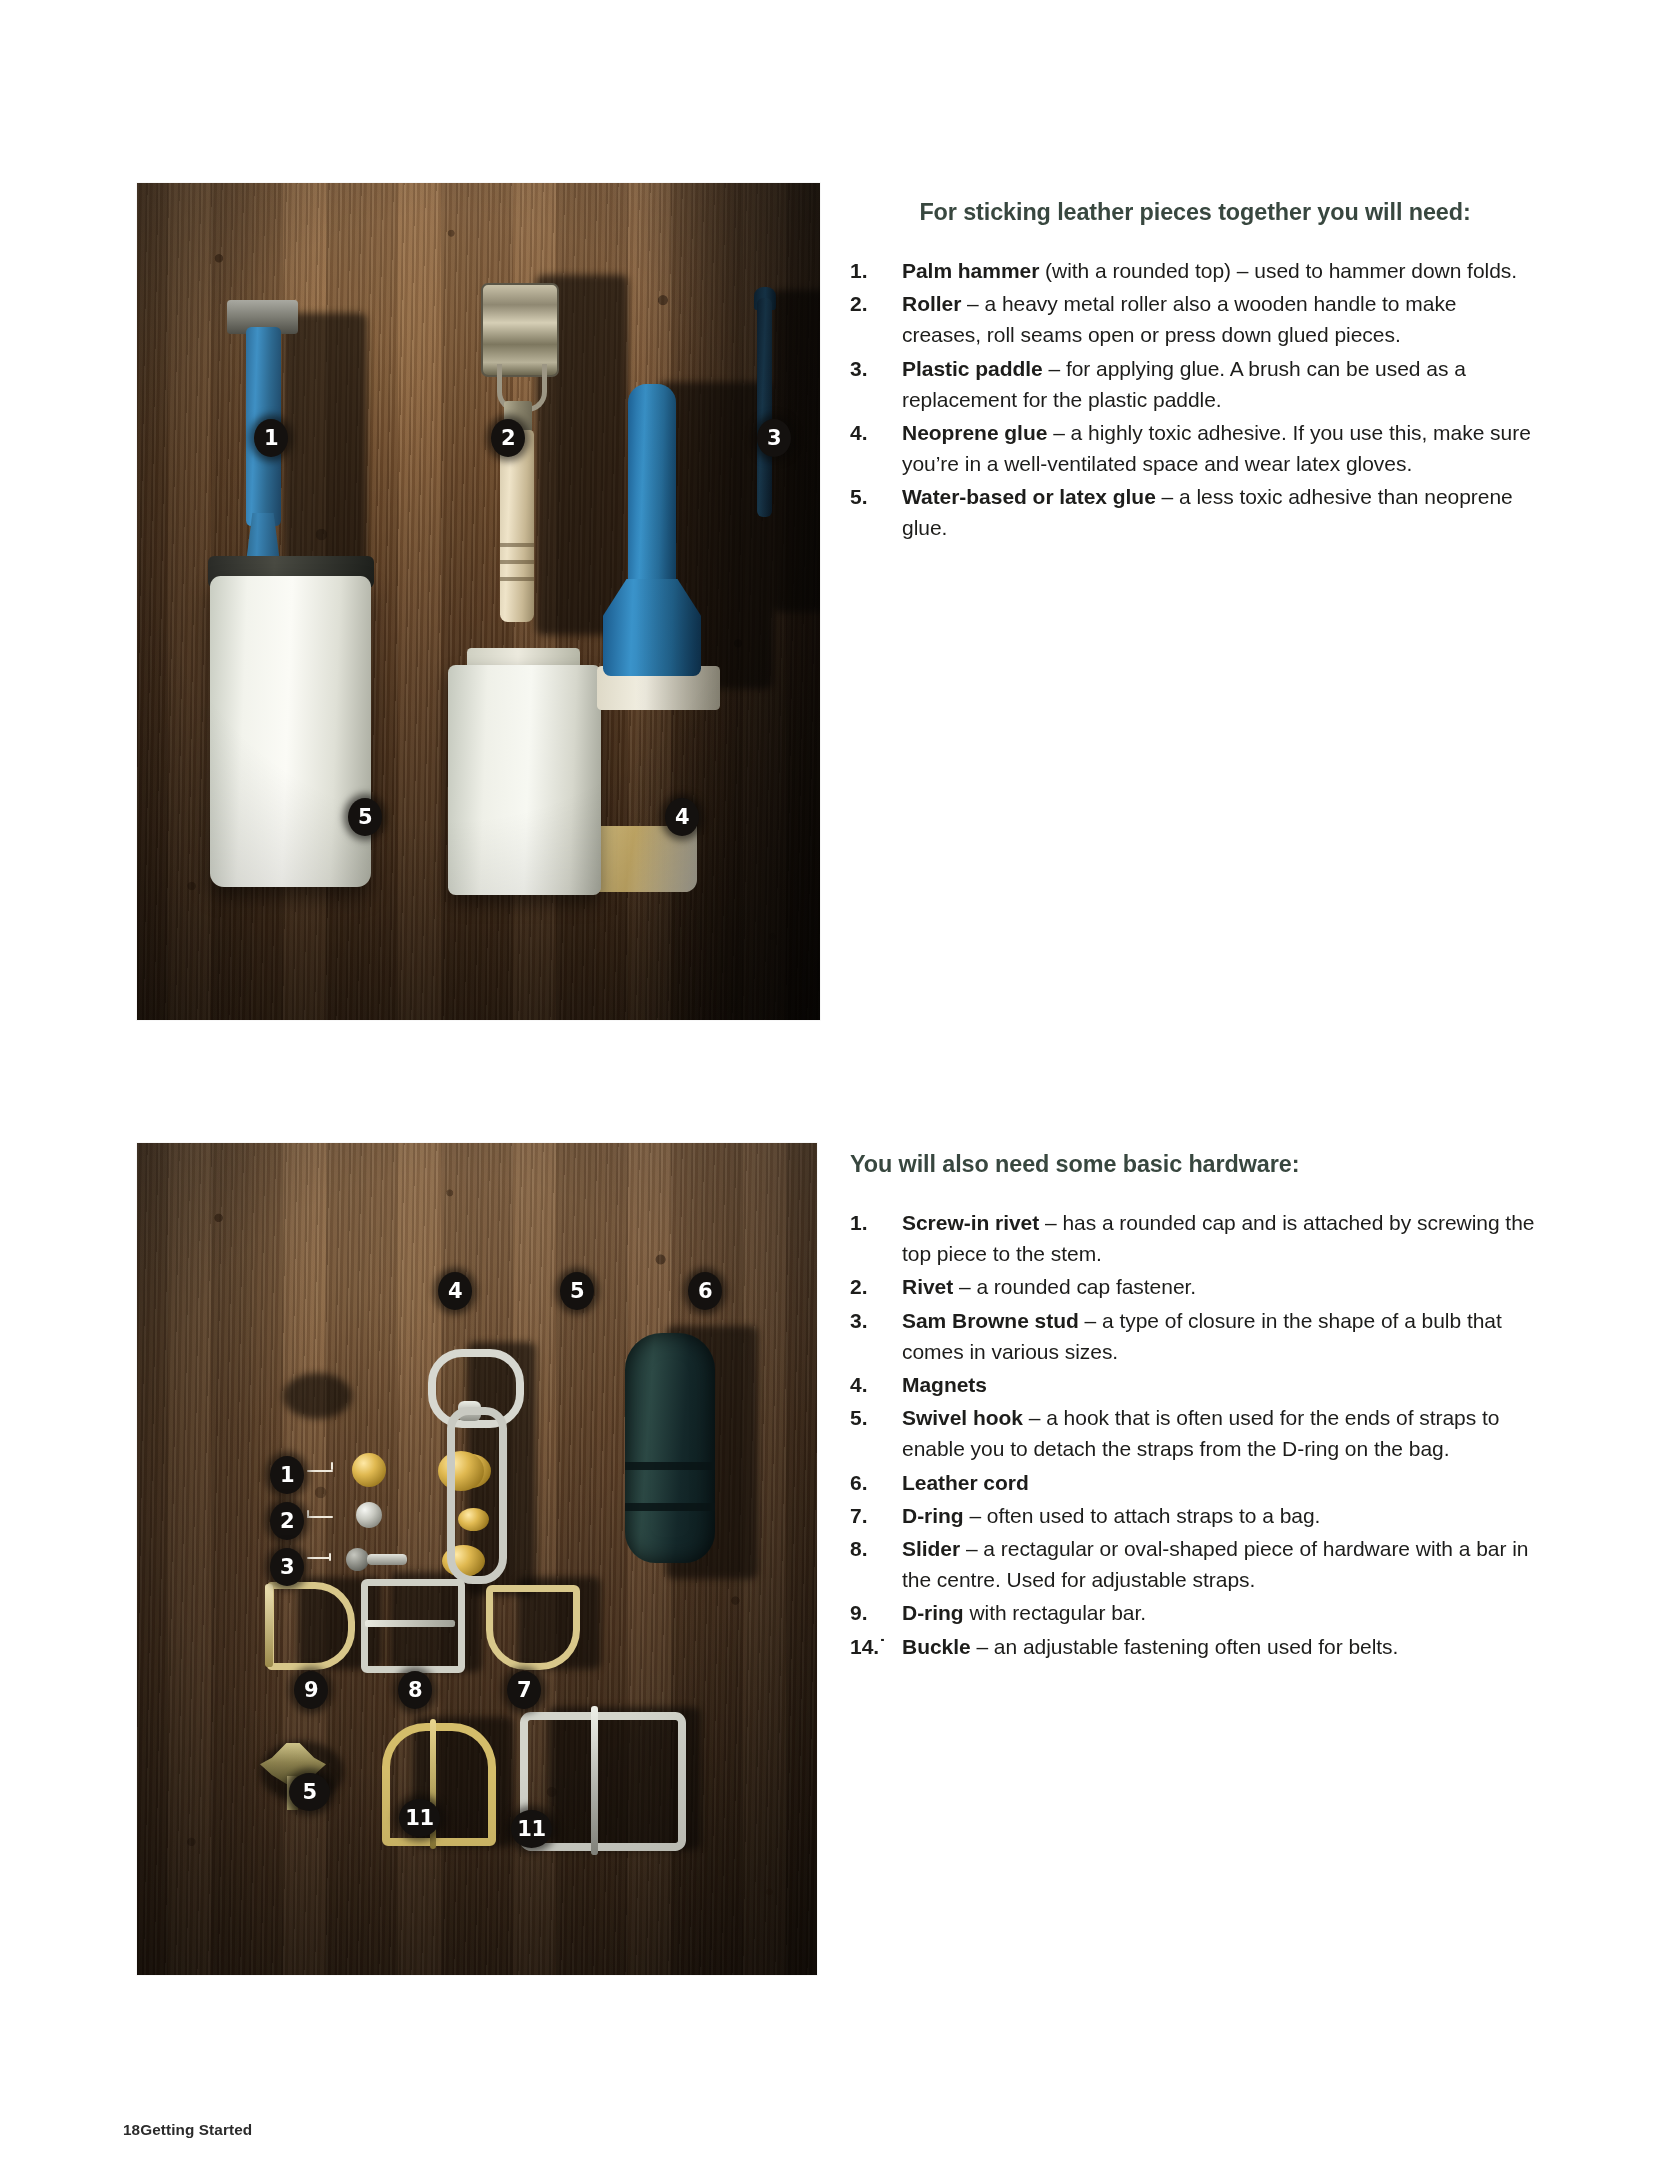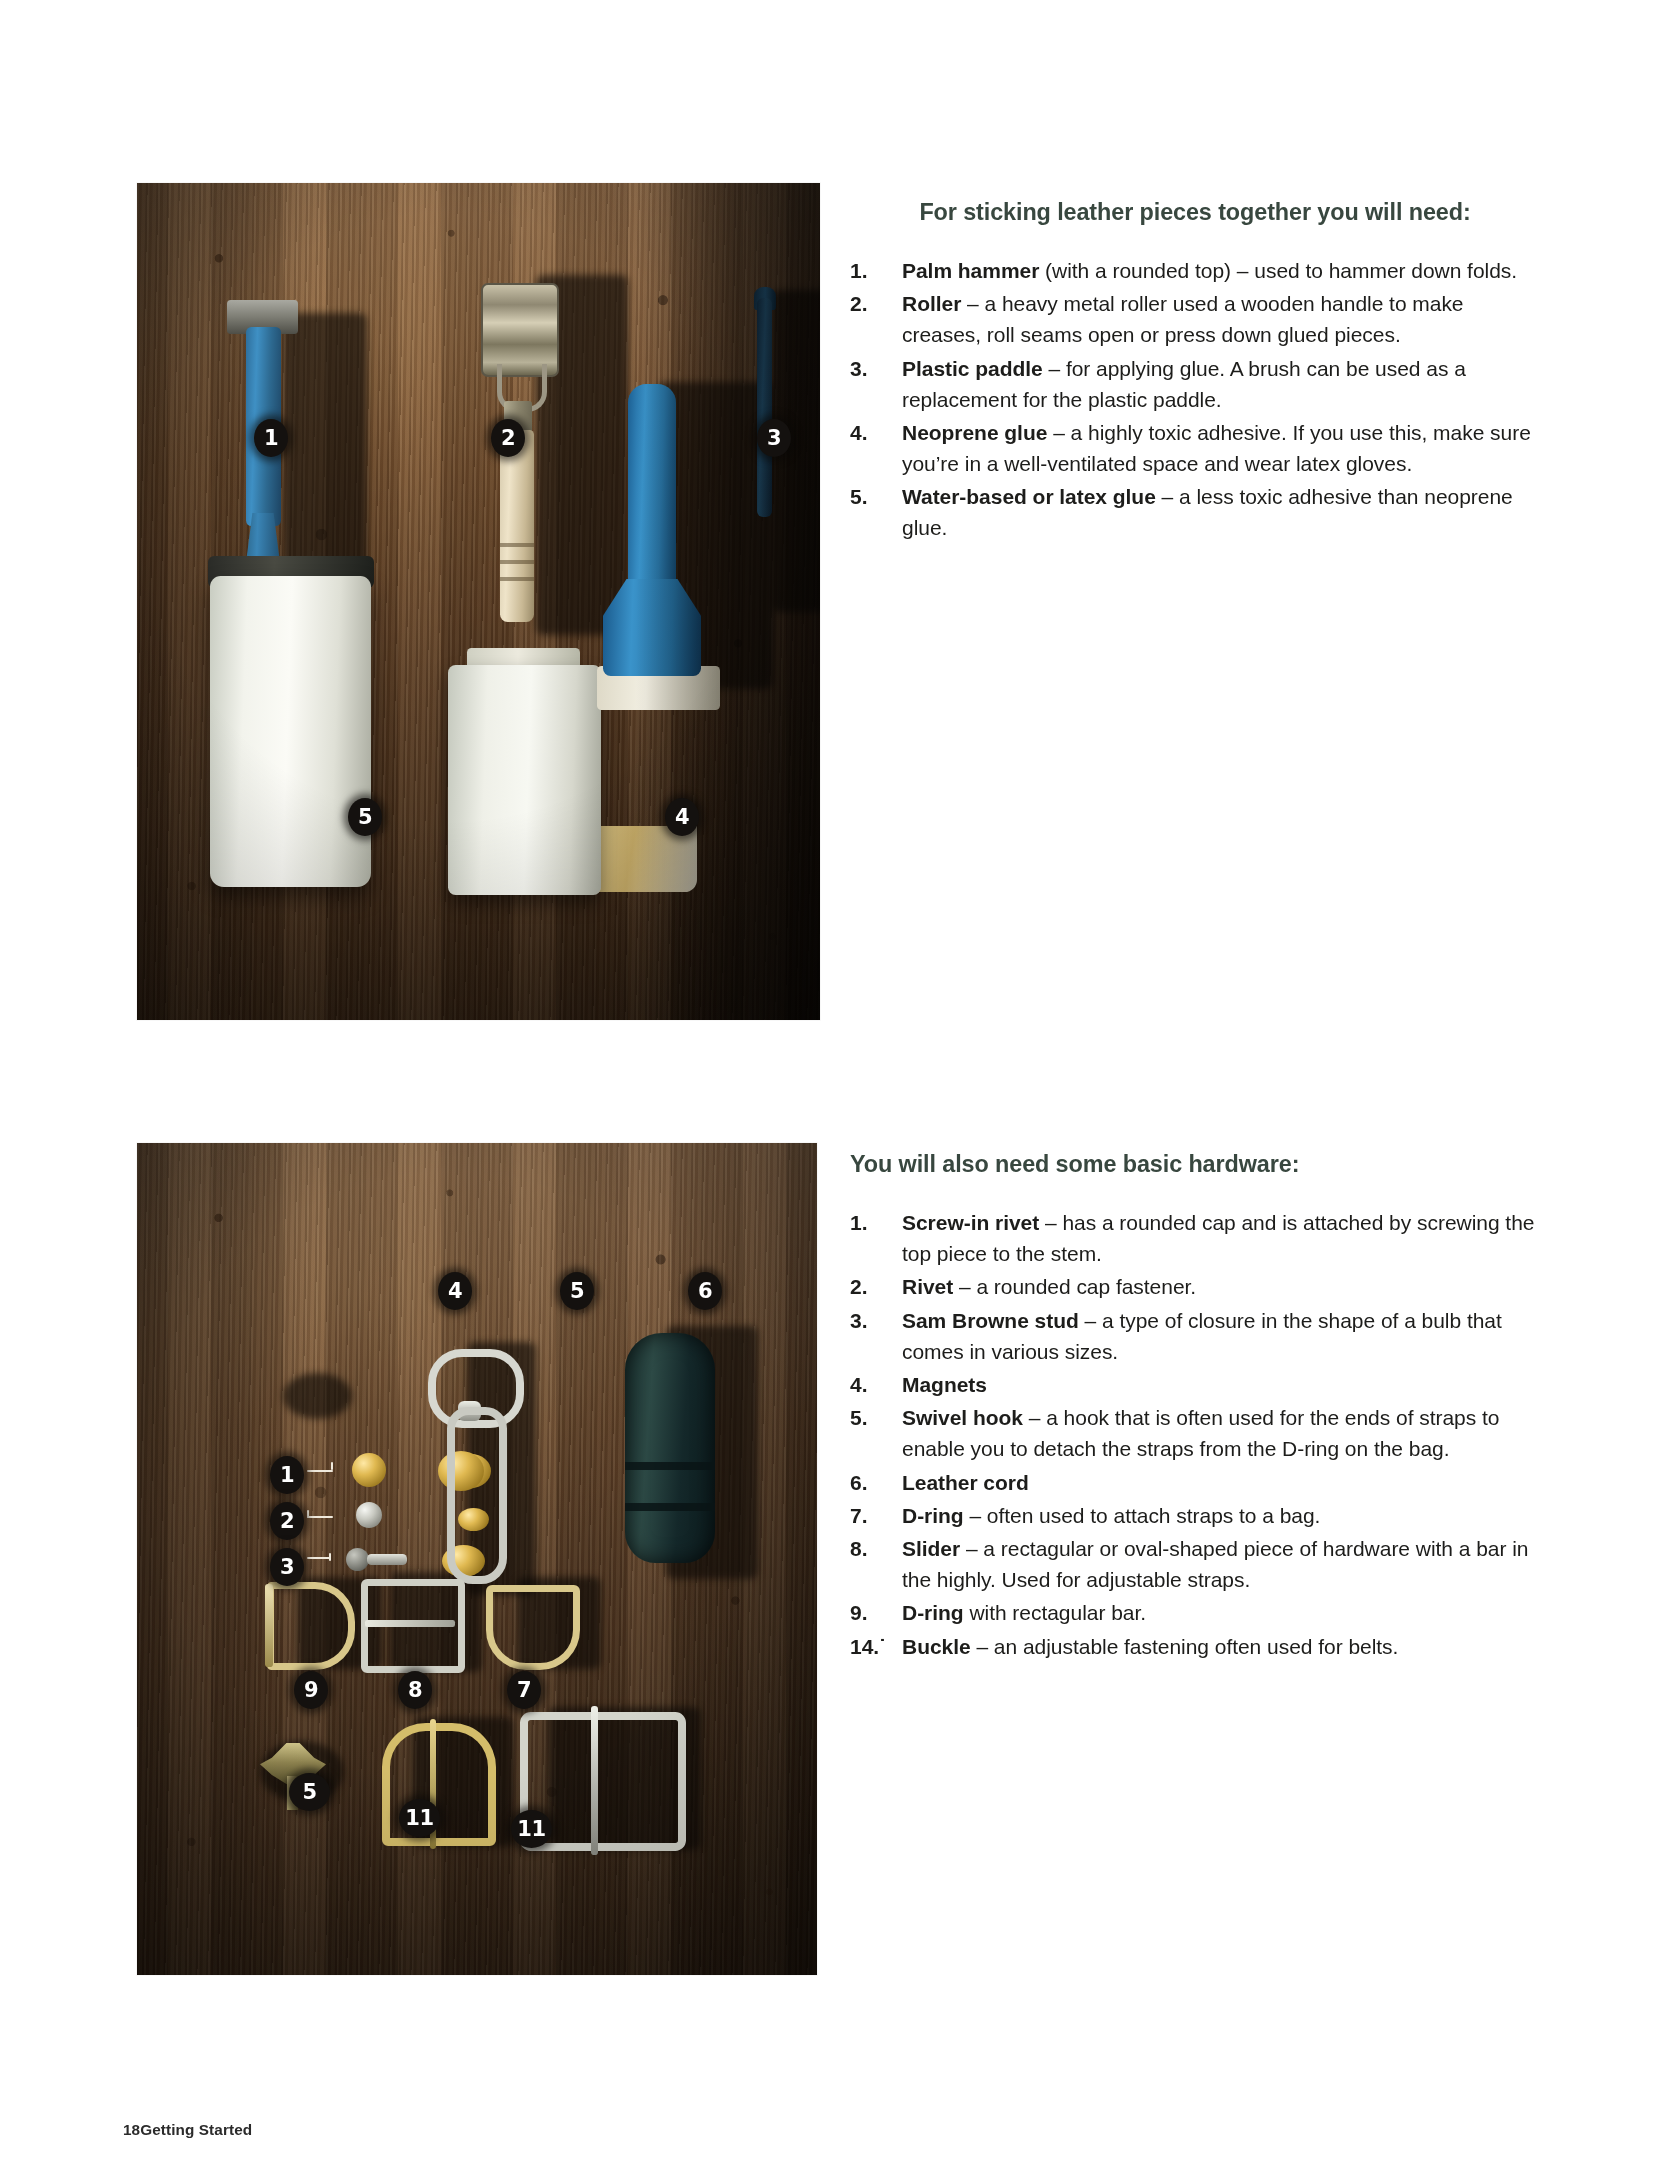--- a/index.html
+++ b/index.html
@@ -428,21 +428,21 @@
       </div>
   </figure>
 
   <section class="col" style="top:198px;">
     <h2 class="sec-heading" style="color: rgb(56, 71, 63); text-align: center;">For sticking leather pieces together you will need:</h2>
     <ol class="items">
       <li>
         <span class="num">1.</span><b>Palm hammer</b><span> (with a rounded top) – used to hammer down folds.</span>
       </li>
       <li>
-        <span class="num">2.</span><b>Roller</b><span> – a heavy metal roller used a wooden handle to make creases, roll seams open or press down glued pieces.</span>
+        <span class="num">2.</span><b>Roller</b><span> – a heavy metal roller also a wooden handle to make creases, roll seams open or press down glued pieces.</span>
       </li>
       <li>
         <span class="num">3.</span><b>Plastic paddle</b><span> – for applying glue. A brush can be used as a replacement for the plastic paddle.</span>
       </li>
       <li>
         <span class="num">4.</span><b>Neoprene glue</b><span> – a highly toxic adhesive. If you use this, make sure you’re in a well-ventilated space and wear latex gloves.</span>
       </li>
       <li>
         <span class="num">5.</span><b>Water-based or latex glue</b><span> – a less toxic adhesive than neoprene glue.</span>
       </li>
@@ -467,21 +467,21 @@
       <li>
         <span class="num">5.</span><b>Swivel hook</b><span> – a hook that is often used for the ends of straps to enable you to detach the straps from the D-ring on the bag.</span>
       </li>
       <li>
         <span class="num">6.</span><b>Leather cord</b><span></span>
       </li>
       <li>
         <span class="num">7.</span><b>D-ring</b><span> – often used to attach straps to a bag.</span>
       </li>
       <li>
-        <span class="num">8.</span><b>Slider</b><span> – a rectagular or oval-shaped piece of hardware with a bar in the highly. Used for adjustable straps.</span>
+        <span class="num">8.</span><b>Slider</b><span> – a rectagular or oval-shaped piece of hardware with a bar in the centre. Used for adjustable straps.</span>
       </li>
       <li>
         <span class="num">9.</span><b>D-ring</b><span> with rectagular bar.</span>
       </li>
       <li>
         <span class="num">14.˙</span><b>Buckle</b><span> – an adjustable fastening often used for belts.</span>
       </li>
     </ol>
   </section>
 

